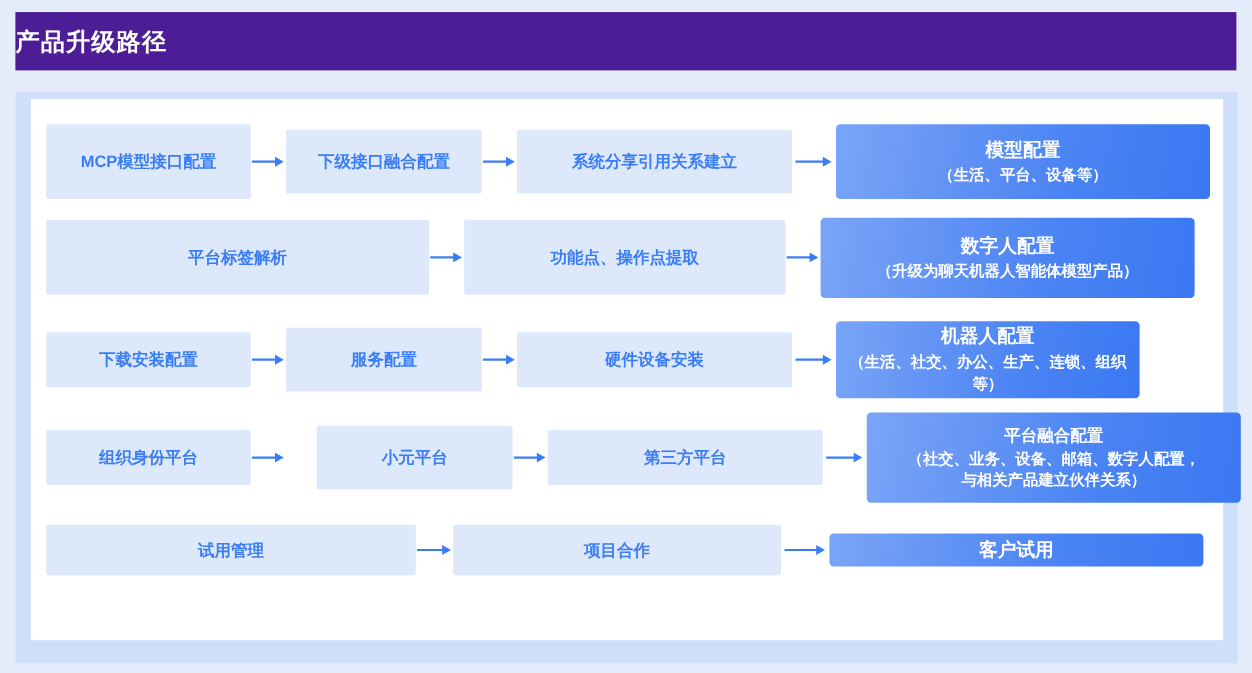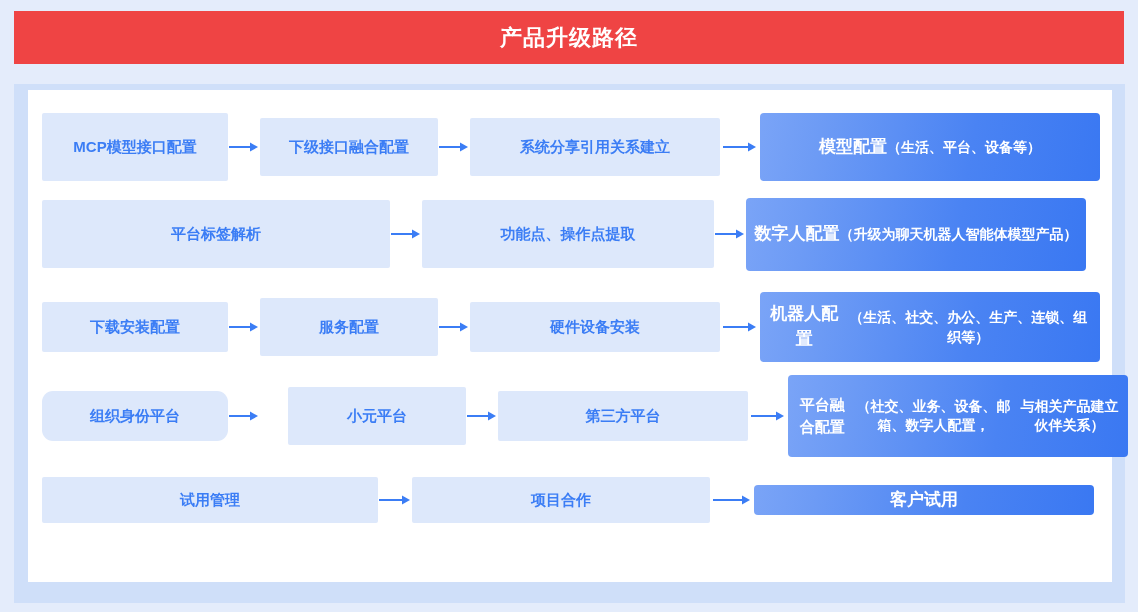--- a/index.html
+++ b/index.html
@@ -14,24 +14,24 @@
     overflow: hidden;
   }
 
   
   .header-bar {
     position: absolute;
     left: 14px;
     top: 11px;
     width: 1110px;
     height: 53px;
-    background: #ef4444;
-    display: flex;
-    align-items: center;
-    justify-content: center;
+    background: #4c1d95;
+    display: flex;
+    align-items: center;
+    justify-content: flex-start;
   }
   .header-title {
     color: #ffffff;
     font-size: 22px;
     font-weight: bold;
     letter-spacing: 1px;
   }
 
   
   .card-frame {
@@ -96,21 +96,21 @@
   }
   .arrow svg { display: block; }
 
   
   .result {
     background: linear-gradient(100deg, #7aa4f7 0%, #6d9bf5 18%, #4a83f3 62%, #3a78f2 100%);
     color: #ffffff;
     border-radius: 4px;
     box-sizing: border-box;
     display: flex;
-    flex-direction: row;
+    flex-direction: column;
     align-items: center;
     justify-content: center;
     text-align: center;
     flex: none;
     padding: 4px 6px;
   }
   .result .r-title {
     font-size: 17px;
     font-weight: bold;
     line-height: 1.45;
@@ -144,25 +144,25 @@
   #row2 .res { width: 340px; height: 73px; }
 
   
   #row3 { top: 302px; height: 50px; }
   #row3 .s1 { width: 186px; height: 50px; }
   #row3 .a1 { width: 32px; }
   #row3 .s2 { width: 178px; height: 58px; text-align: center; }
   #row3 .a2 { width: 32px; }
   #row3 .s3 { width: 250px; height: 50px; }
   #row3 .a3 { width: 40px; }
-  #row3 .res { width: 340px; height: 70px; }
+  #row3 .res { width: 276px; height: 70px; }
 
   
   #row4 { top: 391px; height: 50px; }
-  #row4 .s1 { width: 186px; height: 50px; border-radius: 11px; }
+  #row4 .s1 { width: 186px; height: 50px; }
   #row4 .a1 { width: 32px; }
   #row4 .s2 { width: 178px; height: 58px; margin-left: 28px; }
   #row4 .a2 { width: 32px; }
   #row4 .s3 { width: 250px; height: 50px; }
   #row4 .a3 { width: 40px; }
   #row4 .res { width: 340px; height: 82px; }
 
   
   #row5 { top: 477px; height: 46px; }
   #row5 .s1 { width: 336px; height: 46px; }

